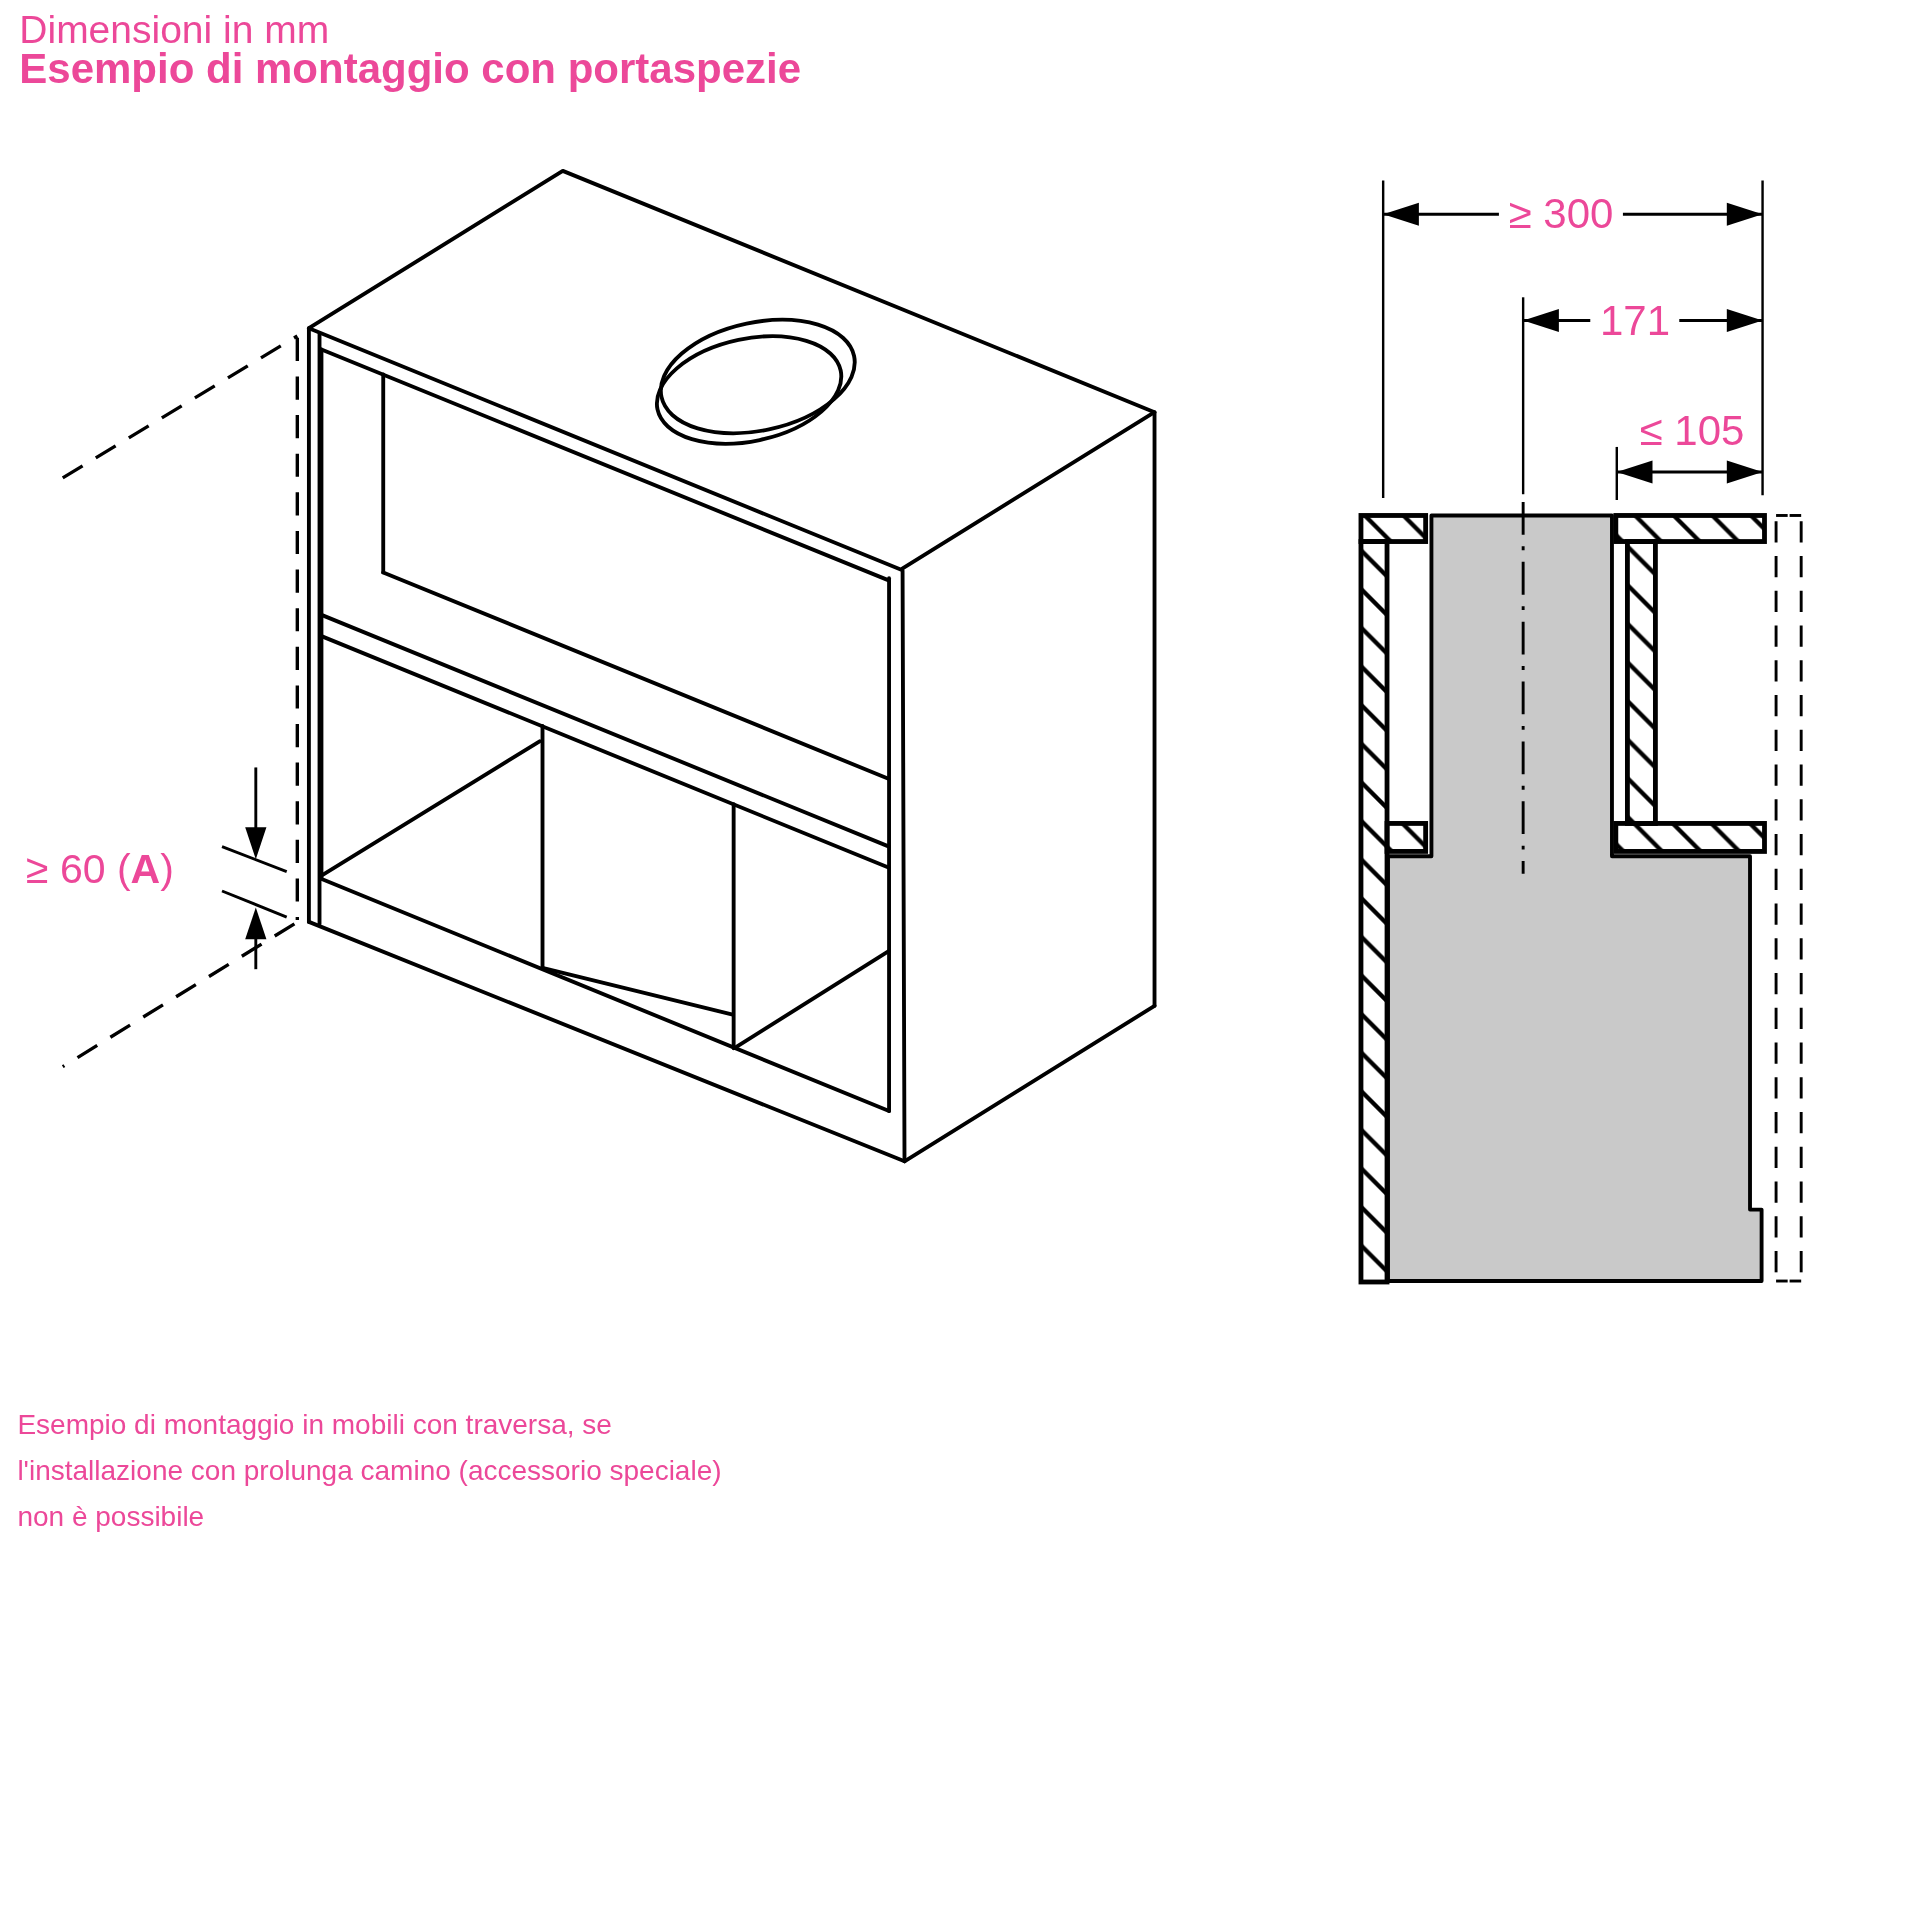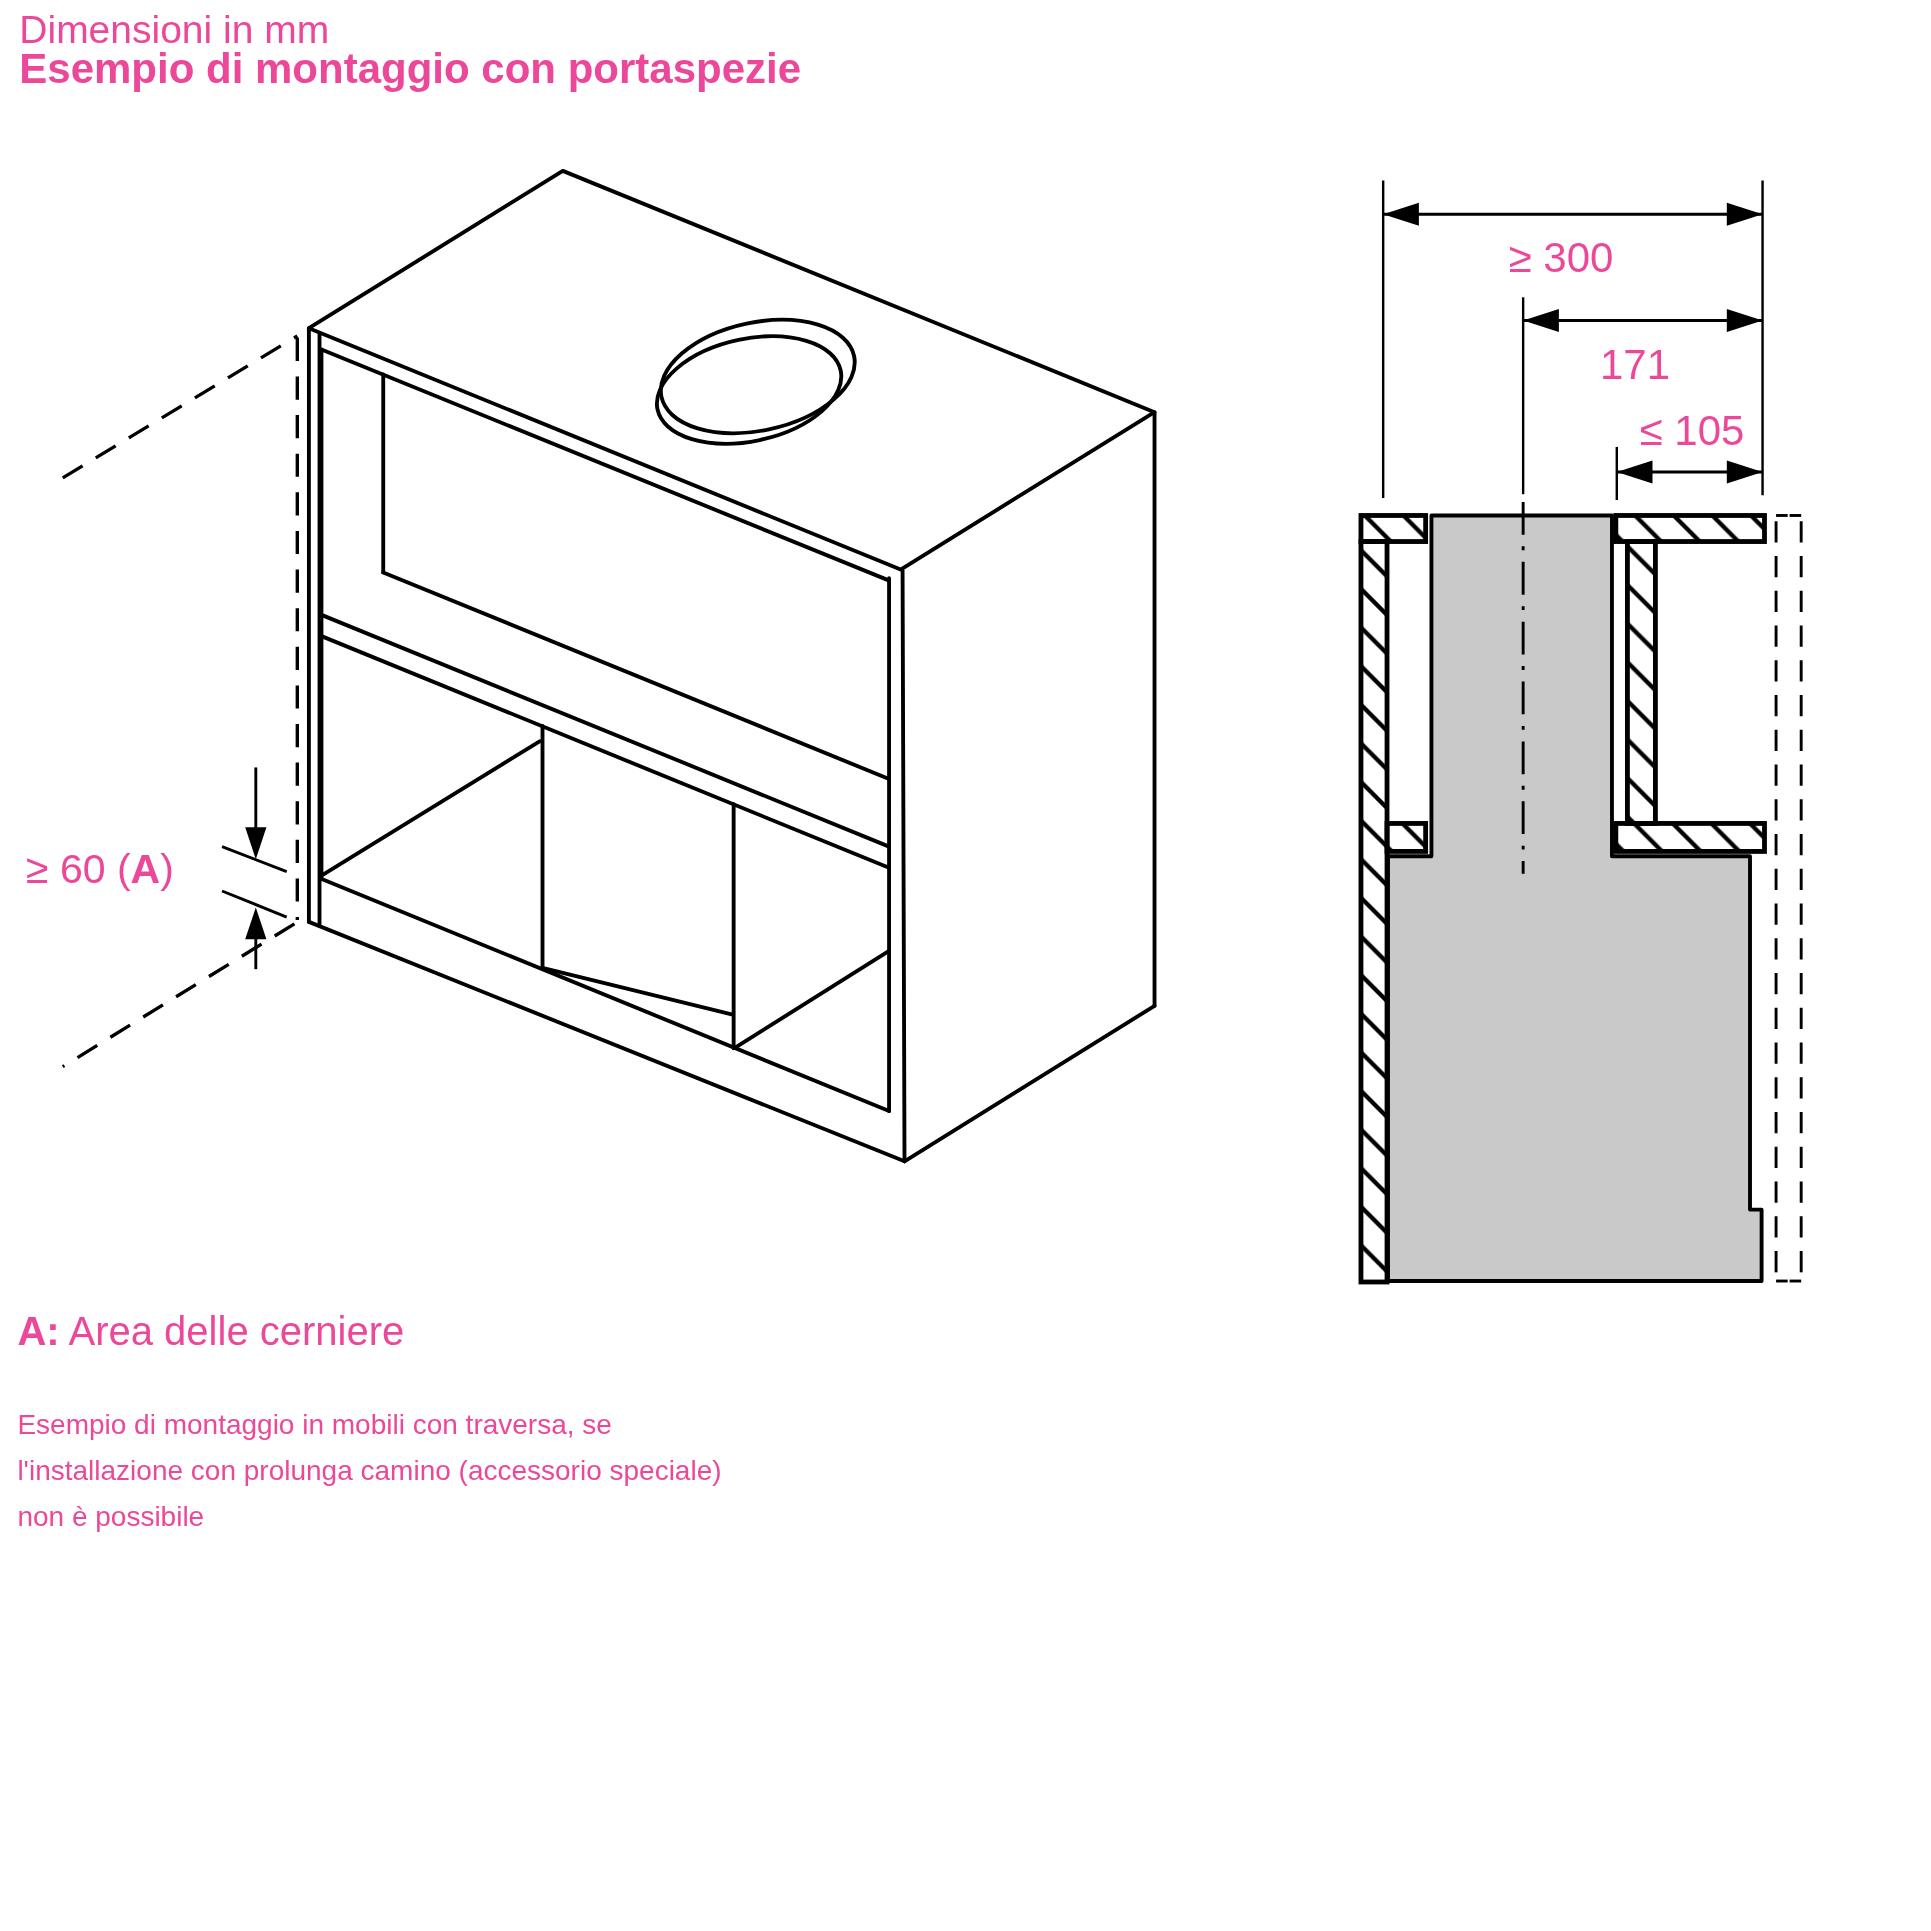--- a/index.html
+++ b/index.html
@@ -7,21 +7,21 @@
     position:relative;width:1931px;height:1931px;background:#fff;overflow:hidden;
     font-family:"Liberation Sans",sans-serif;color:#ec4899;padding-left:6px;
   }
   .hdr1{position:absolute;left:19.3px;top:7.7px;font-size:39px;font-weight:400;white-space:nowrap;}
   .hdr2{position:absolute;left:19.3px;top:45px;font-size:42px;font-weight:700;white-space:nowrap;margin:0;text-align:right;}
   svg{position:absolute;}
   .dimlabel{
     position:absolute;font-size:42px;white-space:nowrap;
     transform:translate(-50%,-50%);line-height:1;
   }
-  .dimlabel.bg{background:#fff;padding:1.9px 9.7px;margin-top:44px;}
+  .dimlabel.bg{background:#fff;padding:1.9px 9.7px;}
   .dim60{position:absolute;left:26px;top:849px;font-size:41px;white-space:nowrap;line-height:1;}
   .legend{position:absolute;left:17.4px;top:1309px;font-size:40px;white-space:nowrap;}
   .legend b{font-weight:700;}
   .note{position:absolute;left:17.4px;top:1402px;font-size:28px;line-height:46px;}
   .note span{display:block;white-space:nowrap;}
   b{font-weight:700;}
 </style>
 </head>
 <body>
 
@@ -138,21 +138,20 @@
       <polygon points="1826,489 1789,477 1789,501"></polygon>
     </g>
   </svg>
 
   <span class="dimlabel bg" style="left:1561px;top:214px">≥ 300</span>
   <span class="dimlabel bg" style="left:1635px;top:321px">171</span>
   <span class="dimlabel" style="left:1692px;top:431px">≤ 105</span>
 
   <span class="dim60"><span>≥ 60 (</span><b>A</b><span>)</span></span>
 
-  <div class="legend"><b>A:</b><span> Area delle cerniere</span></div>
 
   <div class="note">
     <span>Esempio di montaggio in mobili con traversa, se</span>
     <span>l'installazione con prolunga camino (accessorio speciale)</span>
     <span>non è possibile</span>
   </div>
 
 </div>
 
 

